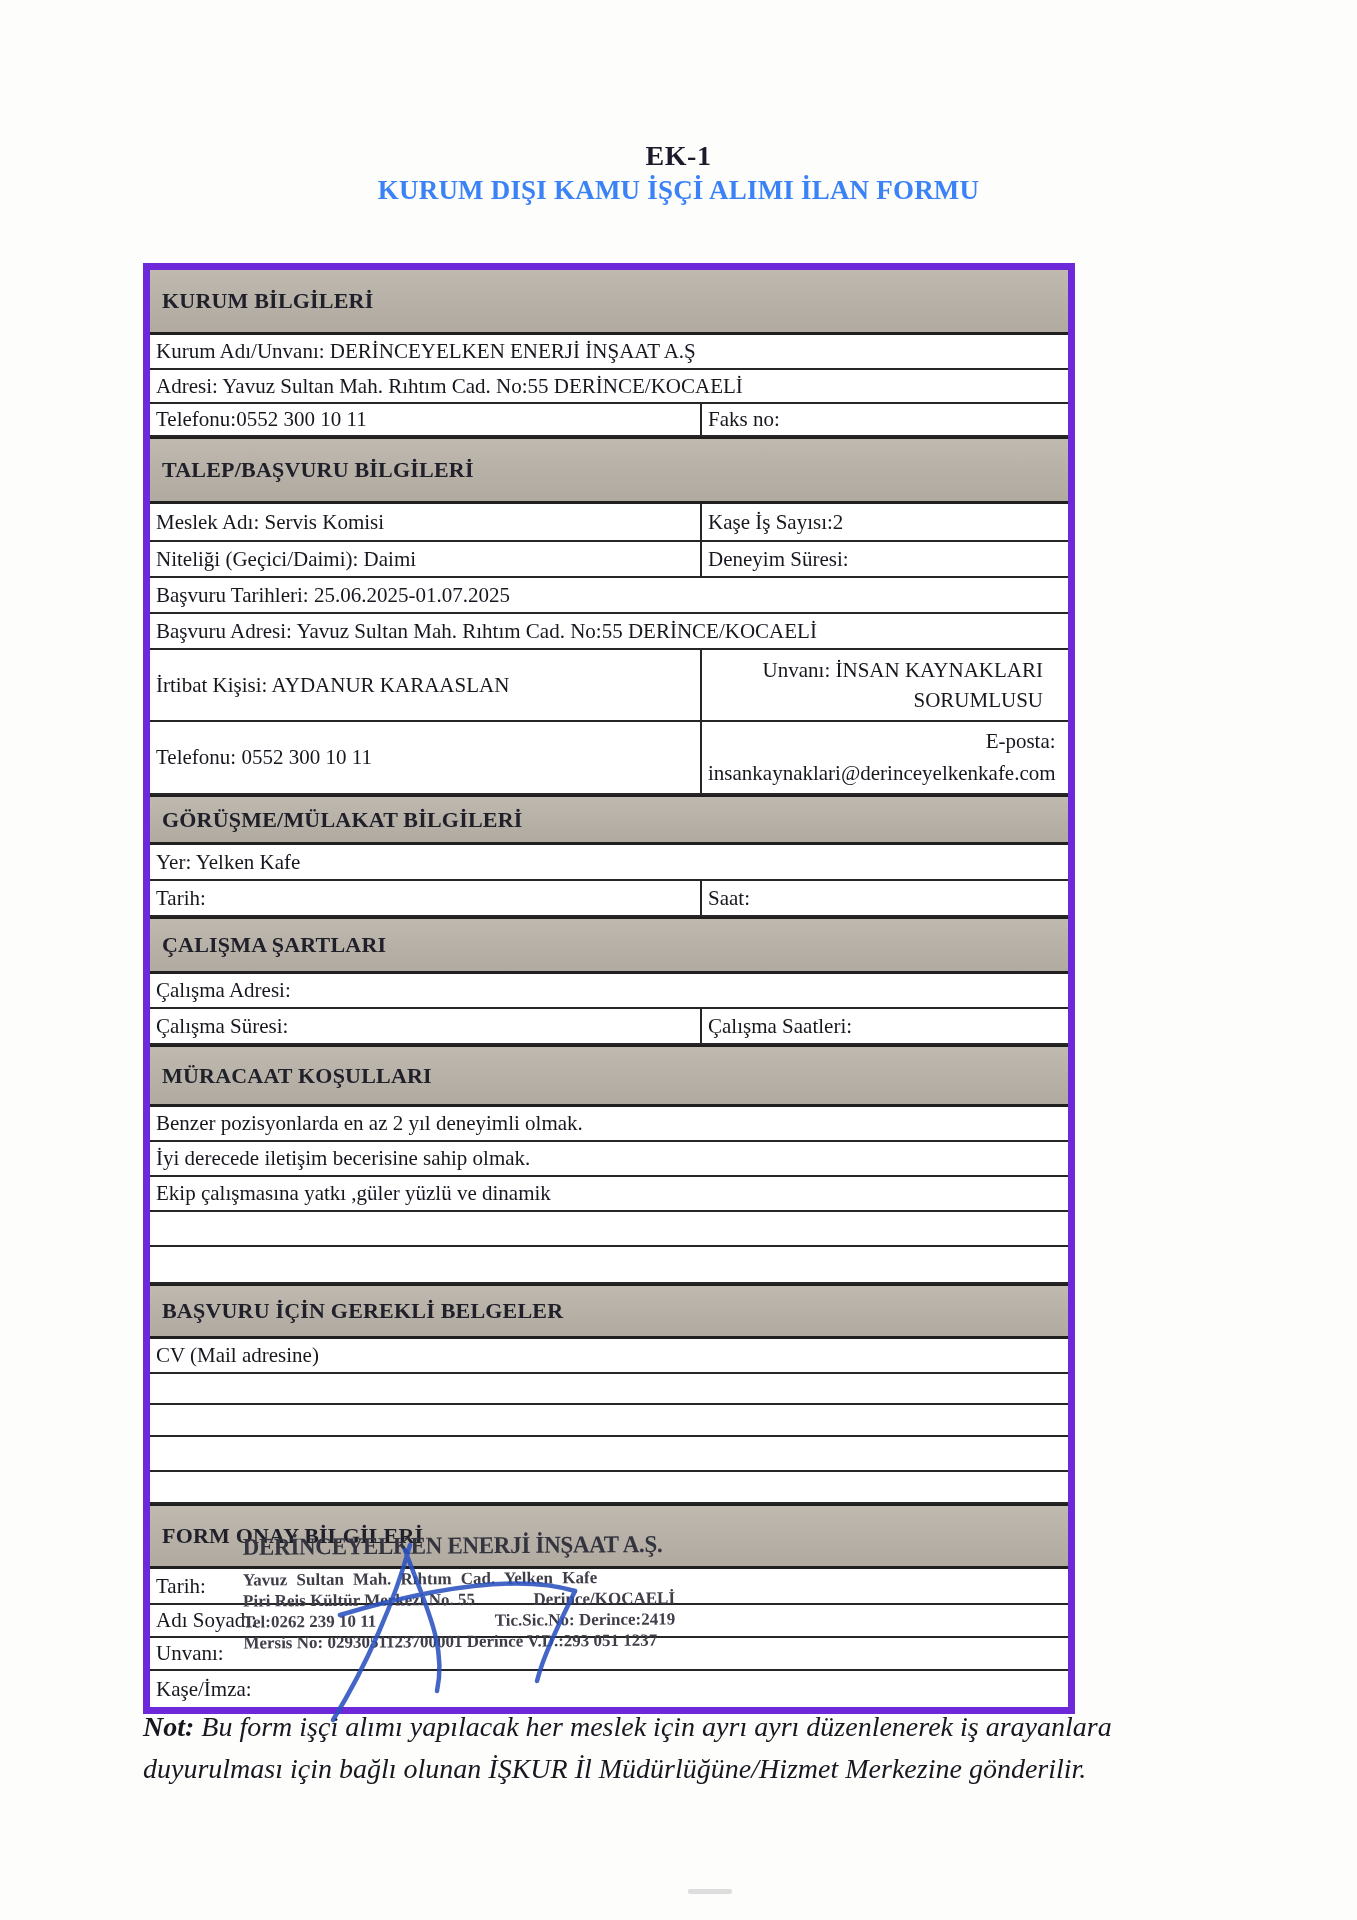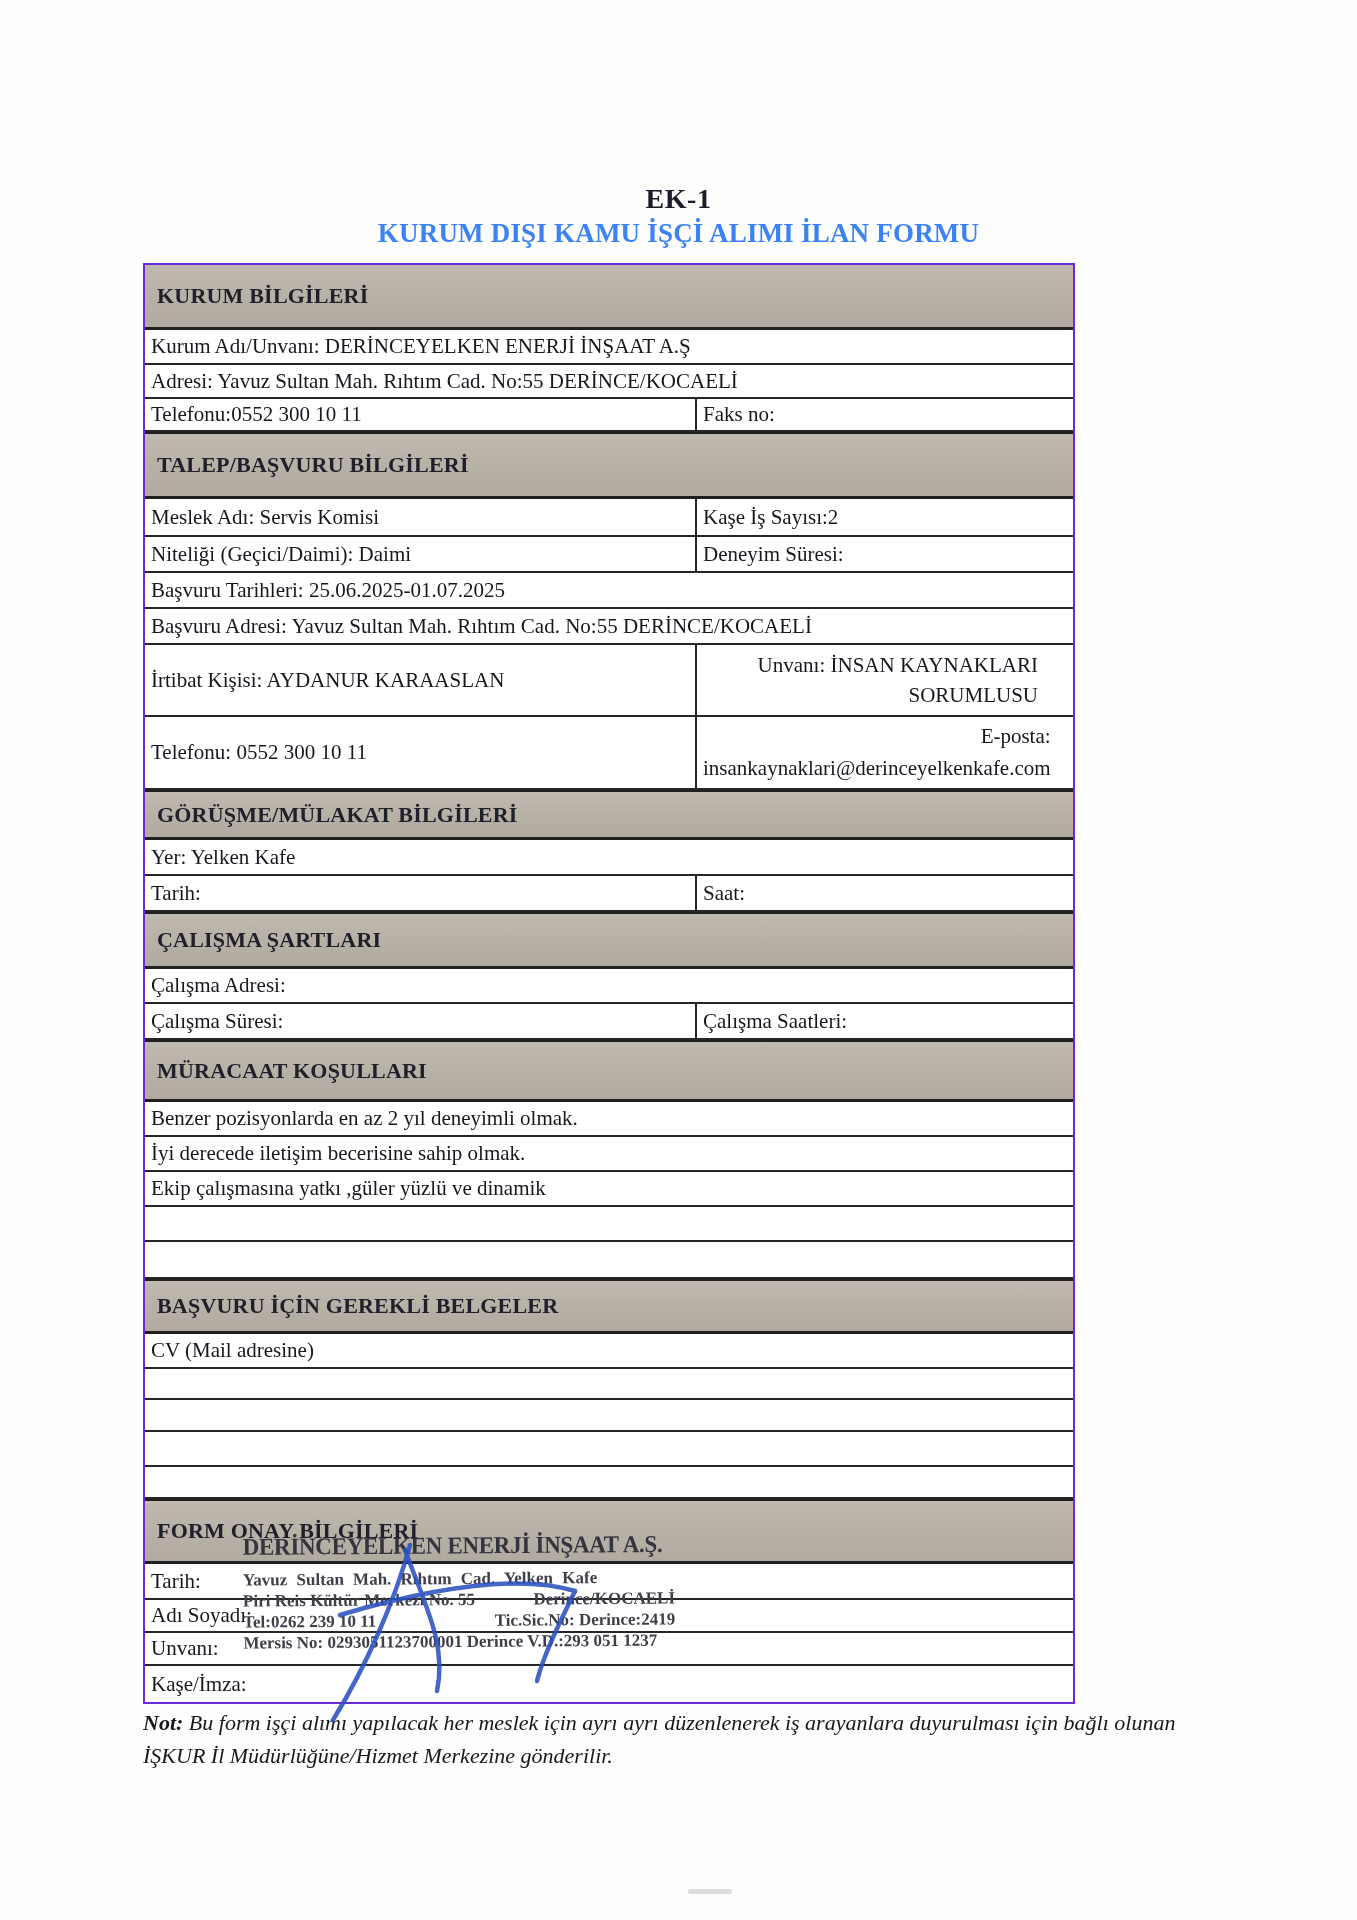--- a/index.html
+++ b/index.html
@@ -3,46 +3,46 @@
 <meta charset="utf-8">
 <style>
   html,body { margin:0; padding:0; }
   body {
     width:1357px; height:1920px; position:relative;
     background:#fdfdfc; overflow:hidden;
     font-family:"Liberation Serif","DejaVu Serif",serif;
     color:#17171f;
   }
   .title-block { position:absolute; top:140px; left:0; width:100%; text-align:center; }
-  .title-line1 { font-size:28px; font-weight:bold; color:#1b1b2a; letter-spacing:0.5px;margin-top:43px; }
+  .title-line1 { font-size:28px; font-weight:bold; color:#1b1b2a; letter-spacing:0.5px; }
   .title-line2 { font-size:27px; font-weight:bold; color:#3b82f6; margin-top:3px; letter-spacing:0.2px; }
 
   .tbl {
     position:absolute; left:143px; top:263px; width:932px;
-    border:2px solid #6d28d9; background:#f9a8d4; box-sizing:border-box;
+    border:7px solid #6d28d9; background:#f9a8d4; box-sizing:border-box;
   }
   .bar {
     display:flex; align-items:center; padding:0 12px; box-sizing:border-box;
     background:linear-gradient(180deg,#bfb9b0 0%,#b7b0a7 55%,#b1aaa1 100%);
     border-top:2px solid #202020; border-bottom:3px solid #202020;
     font-weight:bold; font-size:22px; color:#20202a; letter-spacing:0.2px;
   }
   .bar:first-child { border-top:none; }
   .row { display:flex; border-bottom:2px solid #262626; font-size:21px; box-sizing:border-box; background:#fff; }
   .row:last-child { border-bottom:none; }
   .cell { display:flex; align-items:center; padding:0 6px; box-sizing:border-box; }
   .cell-left  { width:552px; flex:none; border-right:2px solid #262626; }
   .cell-right { flex:1;text-align:right; }
   .cell-full  { flex:1; }
   .wrap-narrow { max-width:335px; line-height:1.45; }
   .two-line { display:flex; flex-direction:column; justify-content:center; line-height:1.5; }
 
   .note {
     position:absolute; left:143px; top:1706px; width:1080px;
-    font-style:italic; font-size:22px; line-height:1.5; color:#17171f;
+    font-style:italic; font-size:28px; line-height:1.5; color:#17171f;
   }
   .note b { font-weight:bold; }
 
   
   .stamp {
     position:absolute; left:243px; top:1533px; width:432px; z-index:5;
     color:#3f3f4a; transform:rotate(-0.4deg); pointer-events:none;
   }
   .stamp-line1 {
     font-size:23px; font-weight:bold; letter-spacing:-0.3px; white-space:nowrap;

